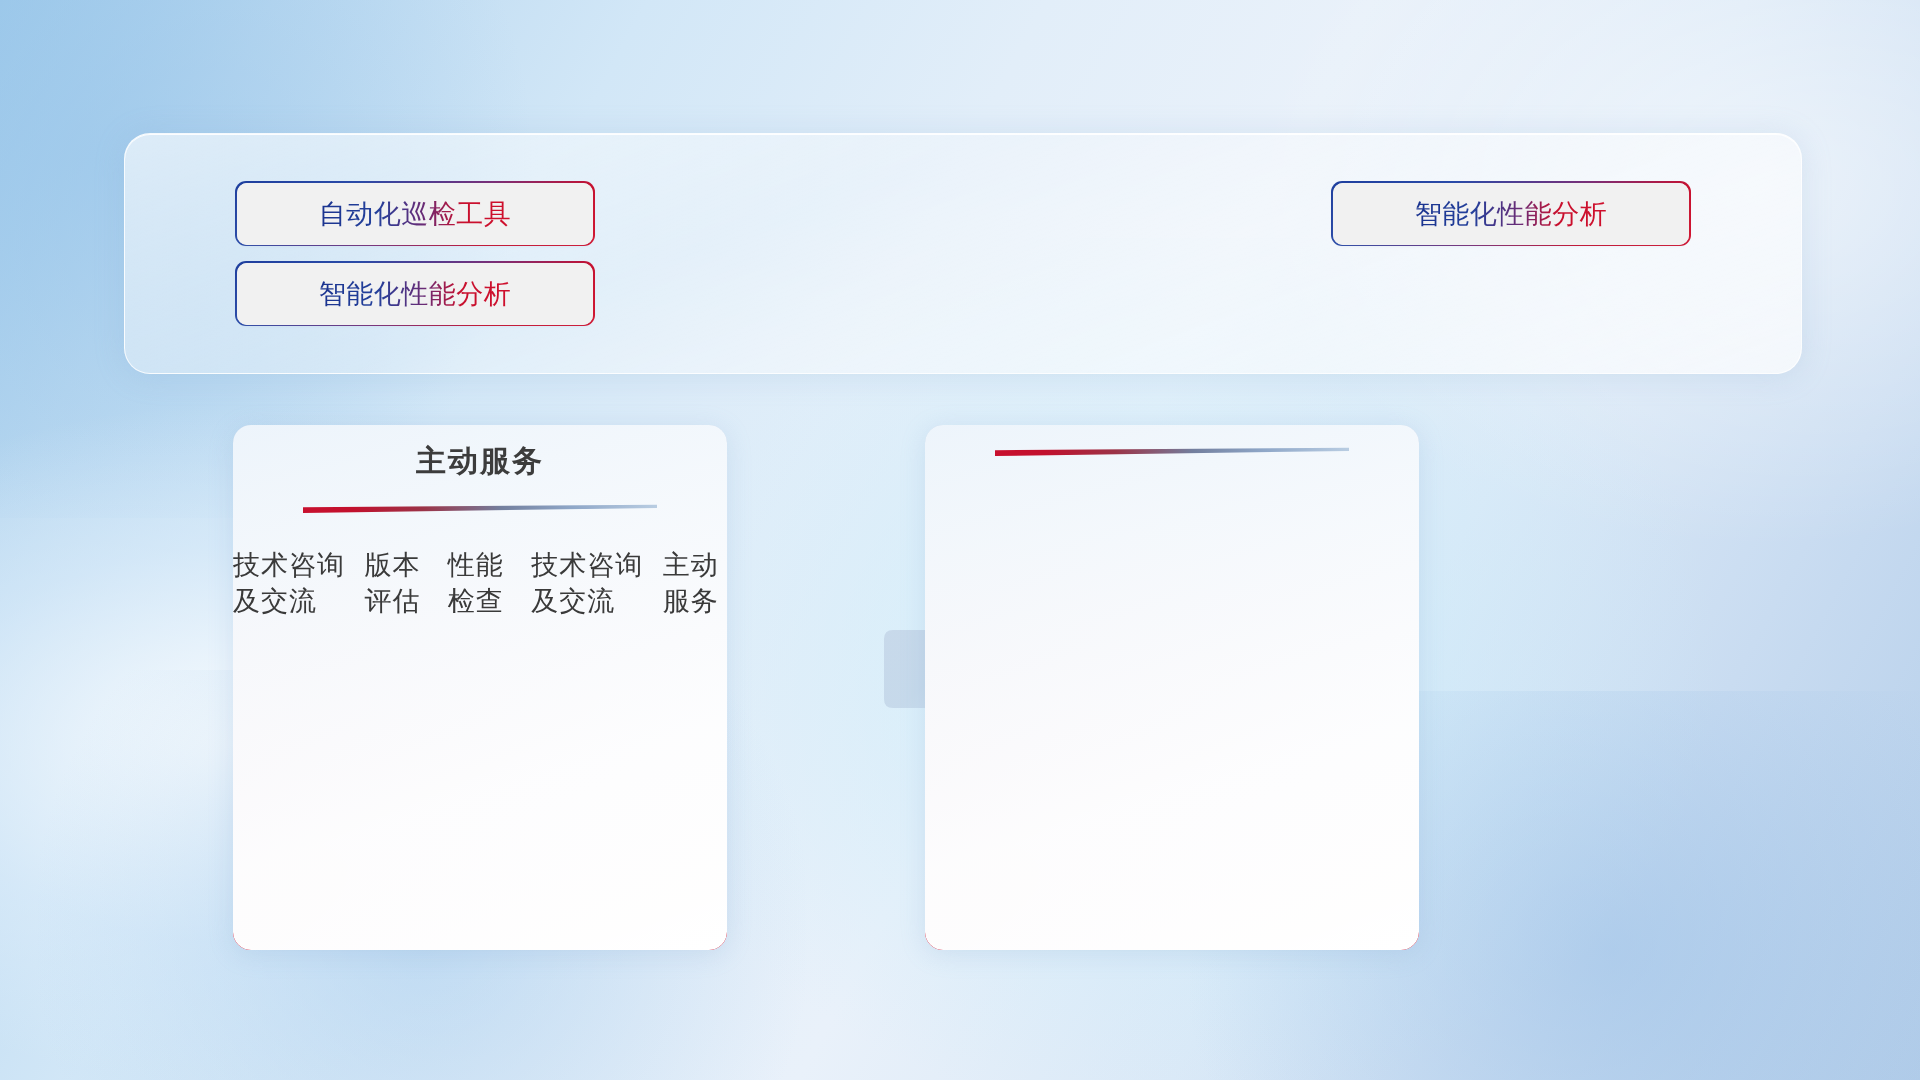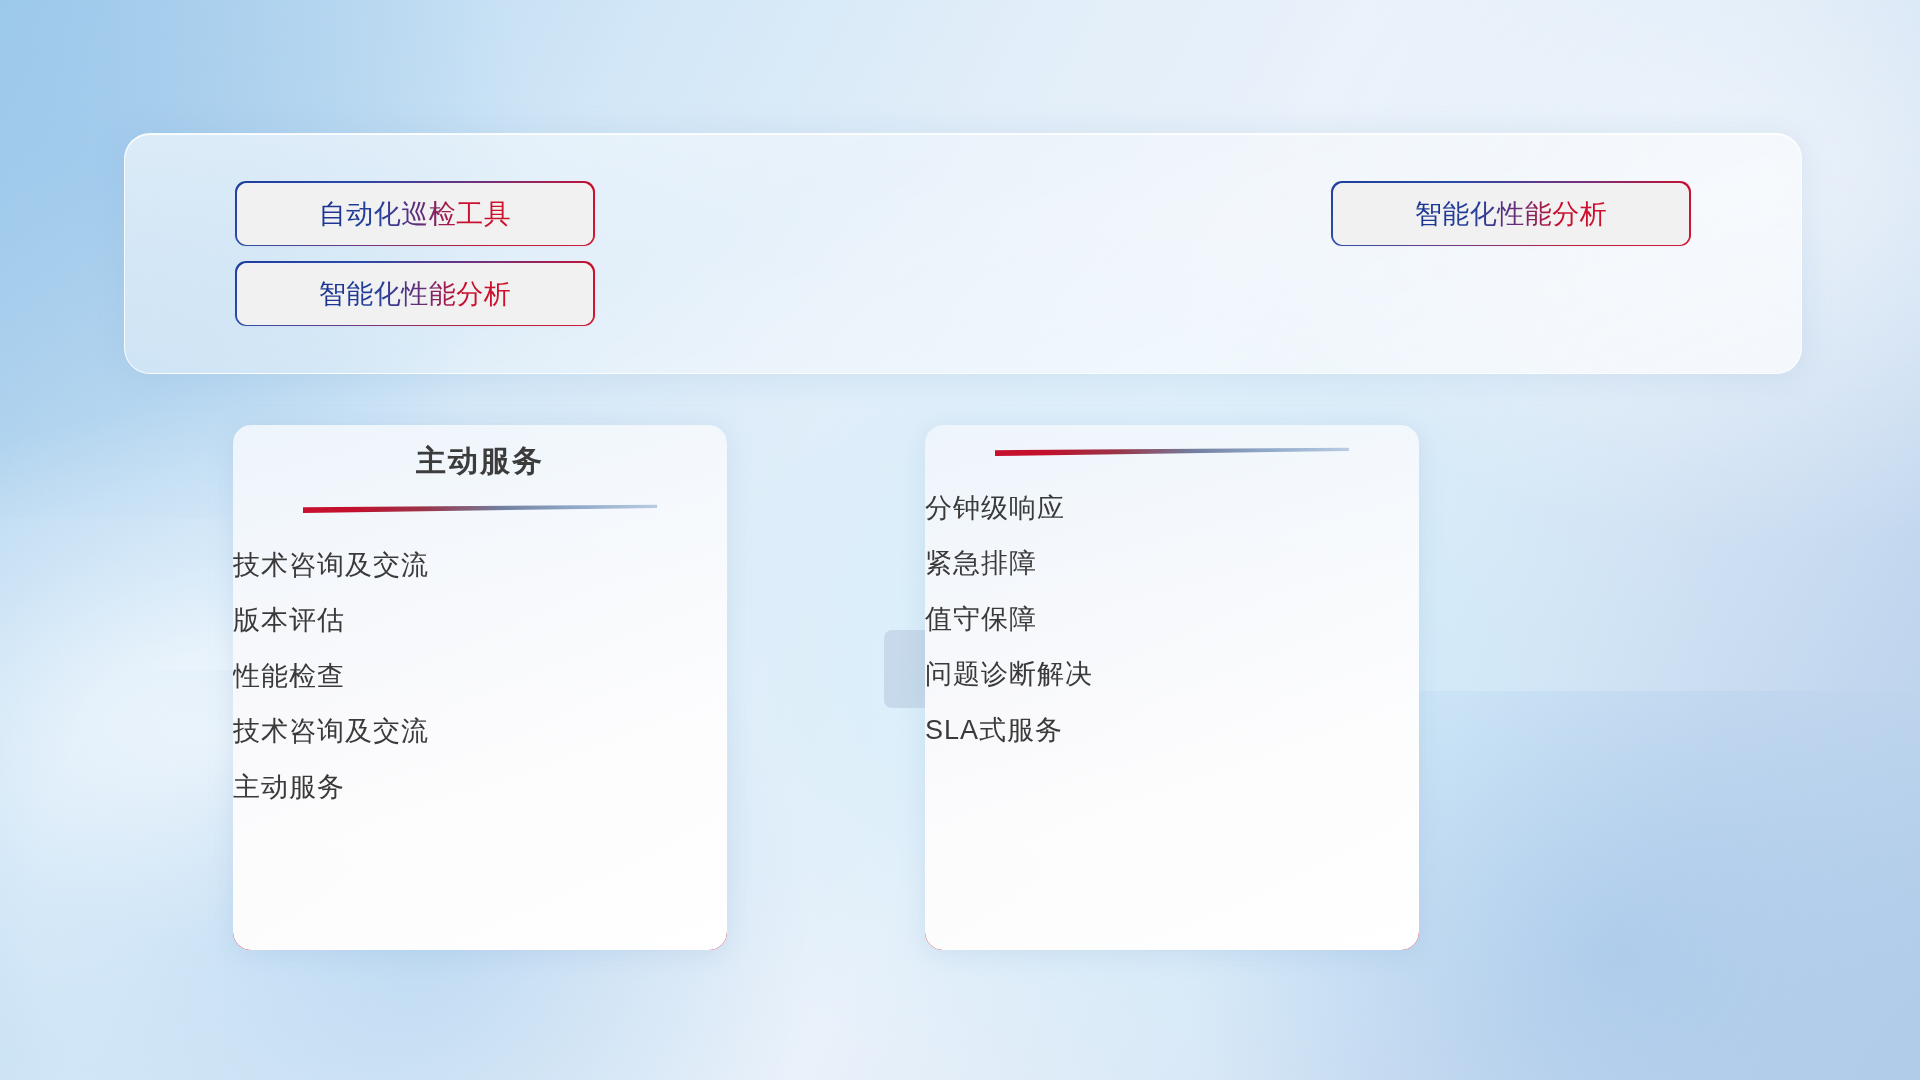--- a/index.html
+++ b/index.html
@@ -126,22 +126,22 @@
     letter-spacing:2px;
   }
   .card-divider{
     margin:22px auto 0; width:354px; height:9px;
     position:relative;
   }
   .card-divider svg{ display:block; width:100%; height:100%; }
 
   .card-list{
     margin-top:34px;
-    display:flex; flex-direction:column;
-    align-items:flex-start;
+    display:flex; 
+    align-items:center;
     gap:19px;
   }
   .card-list-item{
     font-size:27px; color:#3a3a3a; letter-spacing:1px;
     line-height:1.35;
   }
 
   
   #flow-arrow{
     position:absolute; left:878px; top:602px; width:162px; height:134px;
@@ -233,20 +233,13 @@
           <stop offset="34%" stop-color="#9b3347"></stop>
           <stop offset="56%" stop-color="#737f9e"></stop>
           <stop offset="76%" stop-color="#8fa7c8"></stop>
           <stop offset="100%" stop-color="#b9cde2"></stop>
         </linearGradient>
       </defs>
       <path d="M0 3.2 L354 0.7 L354 4.0 L0 9 Z" fill="url(#divGradR)"></path>
     </svg>
   </div>
 
-  <div class="card-list">
-    <div class="card-list-item">分钟级响应</div>
-    <div class="card-list-item">紧急排障</div>
-    <div class="card-list-item">值守保障</div>
-    <div class="card-list-item">问题诊断解决</div>
-    <div class="card-list-item">SLA式服务</div>
-  </div>
 </div>
 
 </body></html>

